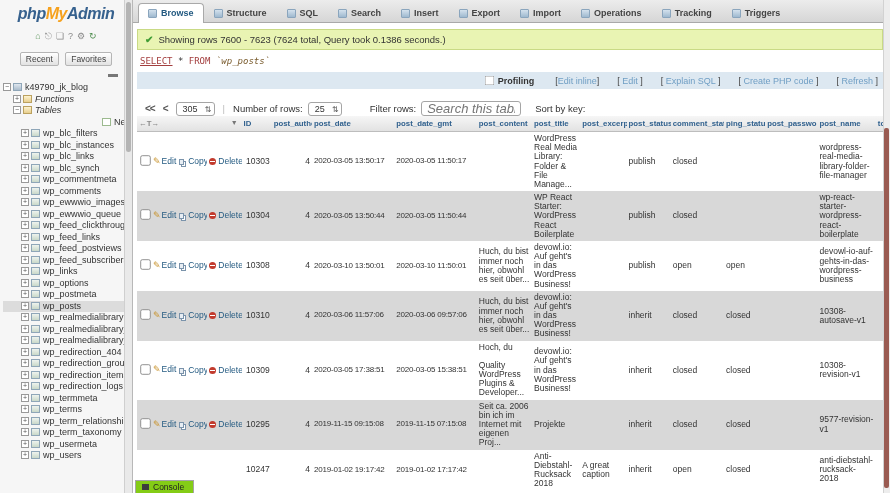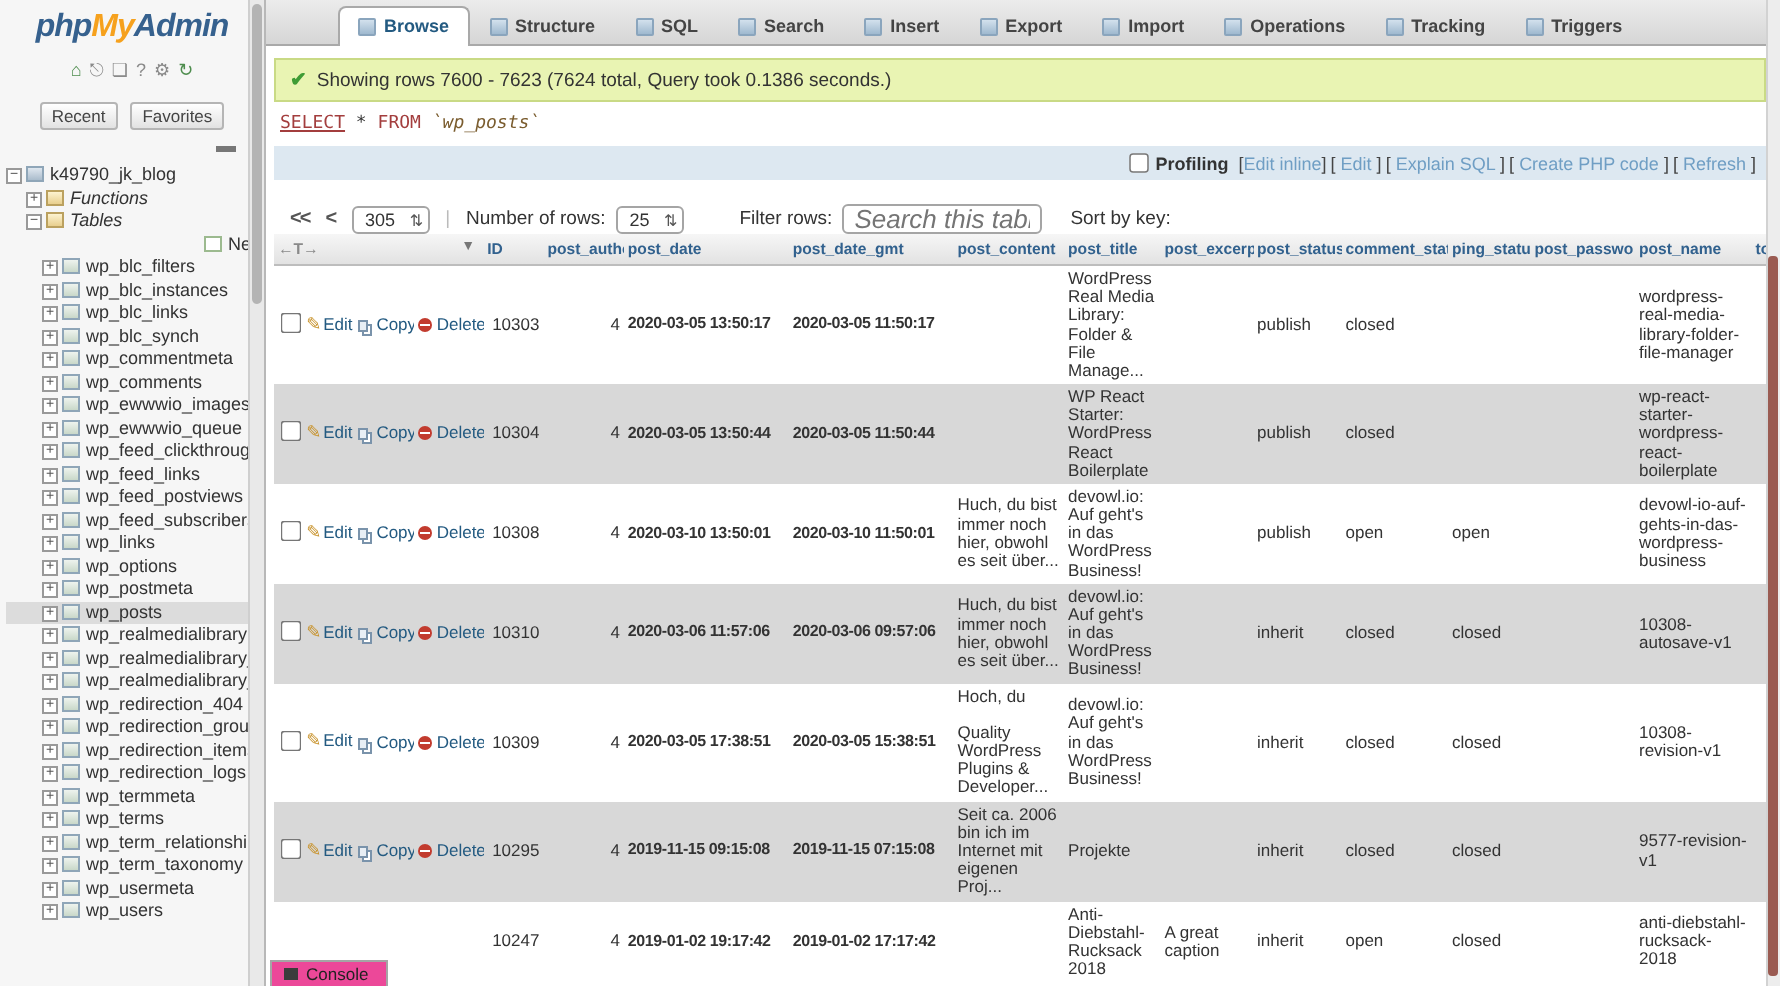--- a/index.html
+++ b/index.html
@@ -33,34 +33,34 @@
   
   #main { position:absolute; left:133px; top:0; width:757px; height:493px; background:#fff; }
   #topbar { height:14px; background:linear-gradient(#a0a0a0,#7d7d7d); color:#fff; font-size:8.5px; line-height:14px; padding-left:3px; white-space:nowrap; overflow:hidden; }
   .backbtn { display:inline-block; width:15px; text-align:center; background:#8b8b8b; border-right:1px solid #6f6f6f; cursor:pointer; }
   .crumb-ico { display:inline-block; width:8px; height:7px; border:1px solid #e4e4e4; margin:0 3px 0 5px; vertical-align:-1px; background:linear-gradient(#dfe7ef,#9fb4c6); }
   .crumb-sep { margin:0 2px; color:#e6e6e6; }
   .crumb-txt { cursor:pointer; }
 
   #tabsbar { height:23px; background:linear-gradient(#ececec,#d6d6d6); border-bottom:1px solid #a9a9a9; display:flex; align-items:flex-end; padding-left:5px; }
   .tab { display:flex; align-items:center; gap:4px; font-size:9px; font-weight:bold; color:#444; padding:4px 9px 4px; cursor:pointer; border:1px solid transparent; border-bottom:none; }
-  .tab.active { background:#fff; border-color:#a9a9a9; border-radius:4px 4px 0 0; margin-bottom:-1px; padding-bottom:5px; color:#235a81;margin-left:31px; }
+  .tab.active { background:#fff; border-color:#a9a9a9; border-radius:4px 4px 0 0; margin-bottom:-1px; padding-bottom:5px; color:#235a81; }
   .tab-icon { display:inline-block; width:9px; height:9px; border:1px solid #8aa5bd; border-radius:1px; background:linear-gradient(#d3e1ed,#9fb9cf); }
 
   #content { padding:6px 6px 0 4px; position:relative; }
   .msg { background:#e9f4b3; border:1px solid #c9da85; padding:4px 7px; font-size:9.5px; color:#333; margin-right:1px; }
   .check-ico { color:#3f9c35; font-weight:bold; margin-right:5px; font-size:10px; }
   .sqlline { font-family:"DejaVu Sans Mono",monospace; font-size:9px; margin:6px 0 6px 3px; color:#333; }
   .sql-kw { color:#a33e3e; font-weight:normal; }
   .sql-kw.link { text-decoration:underline; cursor:pointer; }
   .sql-tbl { color:#7a5c2e;font-style:italic; }
   .profiling { background:#dde8f1; height:17px; font-size:9px; display:flex; justify-content:flex-end; align-items:center; padding-right:6px; color:#444; white-space:nowrap; }
   .profiling input { transform:scale(0.75); }
   .prof-label { font-weight:bold; margin:0 3px 0 2px; color:#333; }
-  .prof-seg { margin-left:2px; }
+  .prof-seg { margin-left:18px; }
   .prof-seg a { color:#6f9ec4; text-decoration:none; cursor:pointer; }
 
   .pagrow { margin-top:12px; display:flex; align-items:center; font-size:9.5px; color:#333; padding-left:8px; }
   .navbtn { font-weight:bold; color:#555; font-size:10px; margin-right:8px; cursor:pointer; letter-spacing:-1px; }
   .fakesel { background:#fff; border:1px solid #a5a5a5; border-radius:3px; padding:1px 16px 1px 6px; position:relative; font-size:9px; height:14px; line-height:11px; cursor:pointer; }
   .fakesel:after { content:"\21C5"; position:absolute; right:2px; top:1px; font-size:8px; color:#555; }
   .divider { color:#bbb; margin:0 8px; }
   .lbl { margin-right:5px; }
   .filter-input { width:100px; font-size:13px; height:15px; border:1px solid #a5a5a5; border-radius:3px; padding:1px 5px; margin-right:14px; font-family:"Liberation Sans",sans-serif; color:#333;font-style:italic; }
   .gap { width:14px; }
@@ -70,29 +70,29 @@
   .gridwrap { overflow:hidden; width:746px; }
   table.grid { border-collapse:collapse; table-layout:fixed; width:755px; font-size:8.5px; color:#333; }
   .grid thead th { background:linear-gradient(#f6f6f6,#e2e2e2); border-bottom:1px solid #bdbdbd; color:#31618e; font-weight:bold; text-align:left; padding:3px 2px; font-size:7.8px; white-space:nowrap; overflow:hidden; cursor:pointer; }
   .grid thead th.actth { color:#777; }
   .actth .tarrows { letter-spacing:0; color:#8a8a8a; }
   .actth .caret { float:right; color:#777; font-size:7px; margin-right:2px; }
   .grid td { padding:2px; vertical-align:middle; line-height:1.08; overflow:hidden; }
   .grid tr.odd { background:#d8d8d8; }
   .num { text-align:right; }
   .wrap { overflow-wrap:break-word; white-space:pre-line; }
-  .dt { white-space:nowrap; font-size:8px; letter-spacing:-0.2px;font-weight:bold; }
+  .dt { white-space:nowrap; font-size:8px; letter-spacing:-0.2px; }
   a.act { color:#235a81; text-decoration:none; white-space:nowrap; cursor:pointer; }
   .ico-edit { color:#c8922a; font-size:9px; margin-right:1px; }
   .ico-copy { display:inline-block; width:5px; height:6px; border:1px solid #7a93ab; background:#e8eef4; box-shadow:2px 2px 0 -1px #fff, 2px 2px 0 0 #7a93ab; margin-right:4px; vertical-align:-1px; }
   .ico-del { display:inline-block; width:7px; height:7px; border-radius:50%; background:#c23b2e; position:relative; margin-right:2px; vertical-align:-1px; }
   .ico-del:after { content:""; position:absolute; left:1px; right:1px; top:3px; height:1px; background:#fff; }
   .grid input[type=checkbox] { transform:scale(0.8); margin:0; }
 
-  .console-tab { position:absolute; left:135px; bottom:0; background:#ec4899; border:1px solid #a5a5a5; border-bottom:none; font-size:8.5px; padding:1px 9px 1px 6px; color:#222; cursor:pointer; z-index:5; }
+  .console-tab { position:absolute; left:135px; bottom:0; background:#84cc16; border:1px solid #a5a5a5; border-bottom:none; font-size:8.5px; padding:1px 9px 1px 6px; color:#222; cursor:pointer; z-index:5; }
   .console-ico { display:inline-block; width:7px; height:6px; background:#3c3c3c; margin-right:4px; }
 
   .vscroll { position:absolute; right:0; top:0; width:7px; height:493px; background:#ededed; border-left:1px solid #d2d2d2; }
   .vthumb { position:absolute; right:1px; top:128px; width:5px; height:360px; background:#9a5b52; border-radius:2px; }
 </style>
 </head>
 <body>
 
 <div id="sidebar">
   <div class="logo"><span class="lp1">php</span><span class="lp2">My</span><span class="lp3">Admin</span></div>

